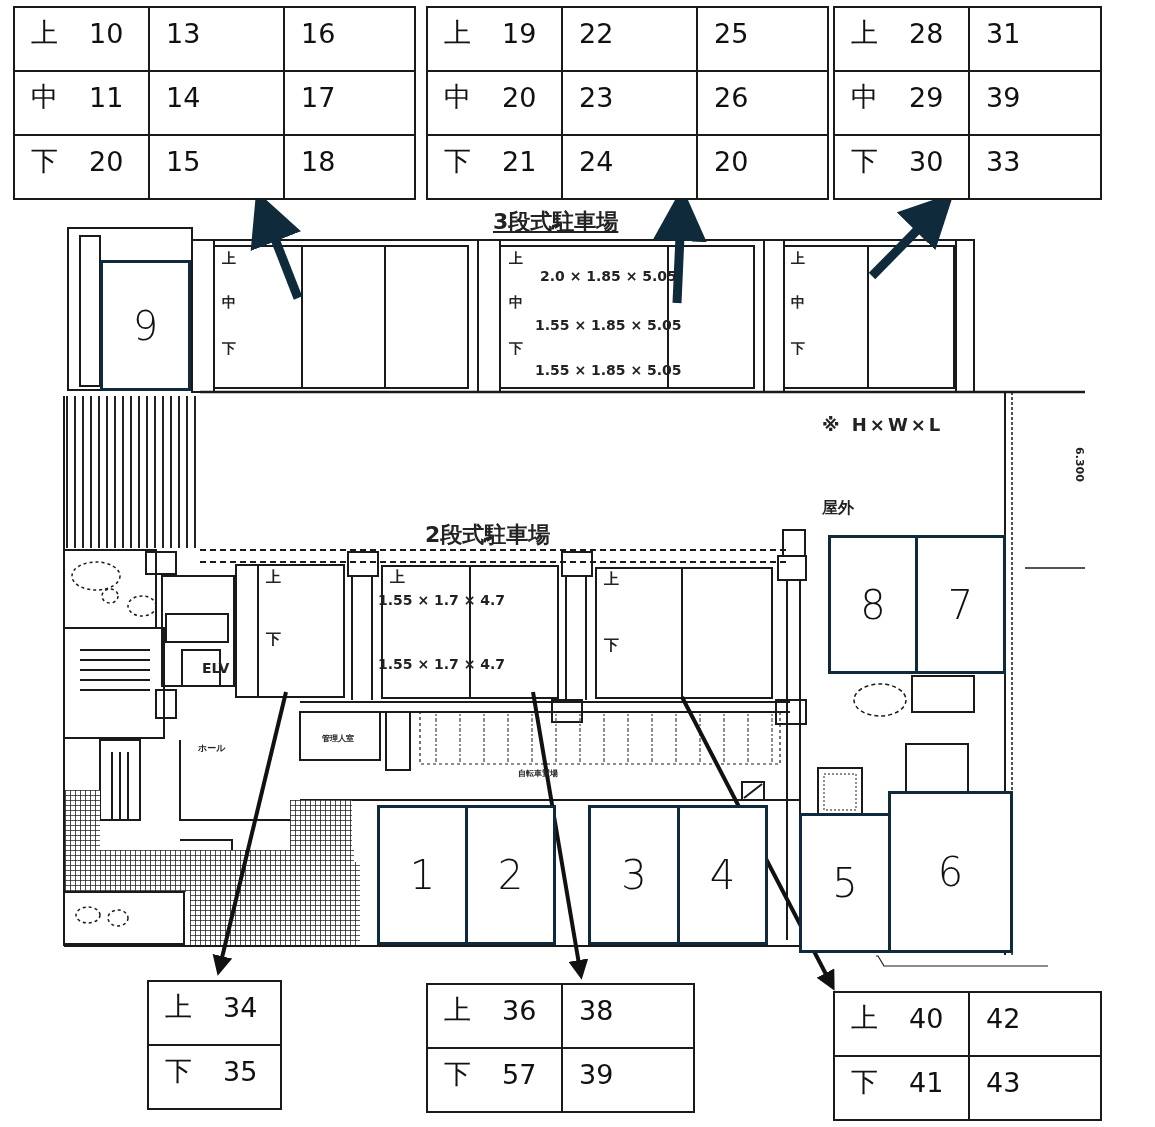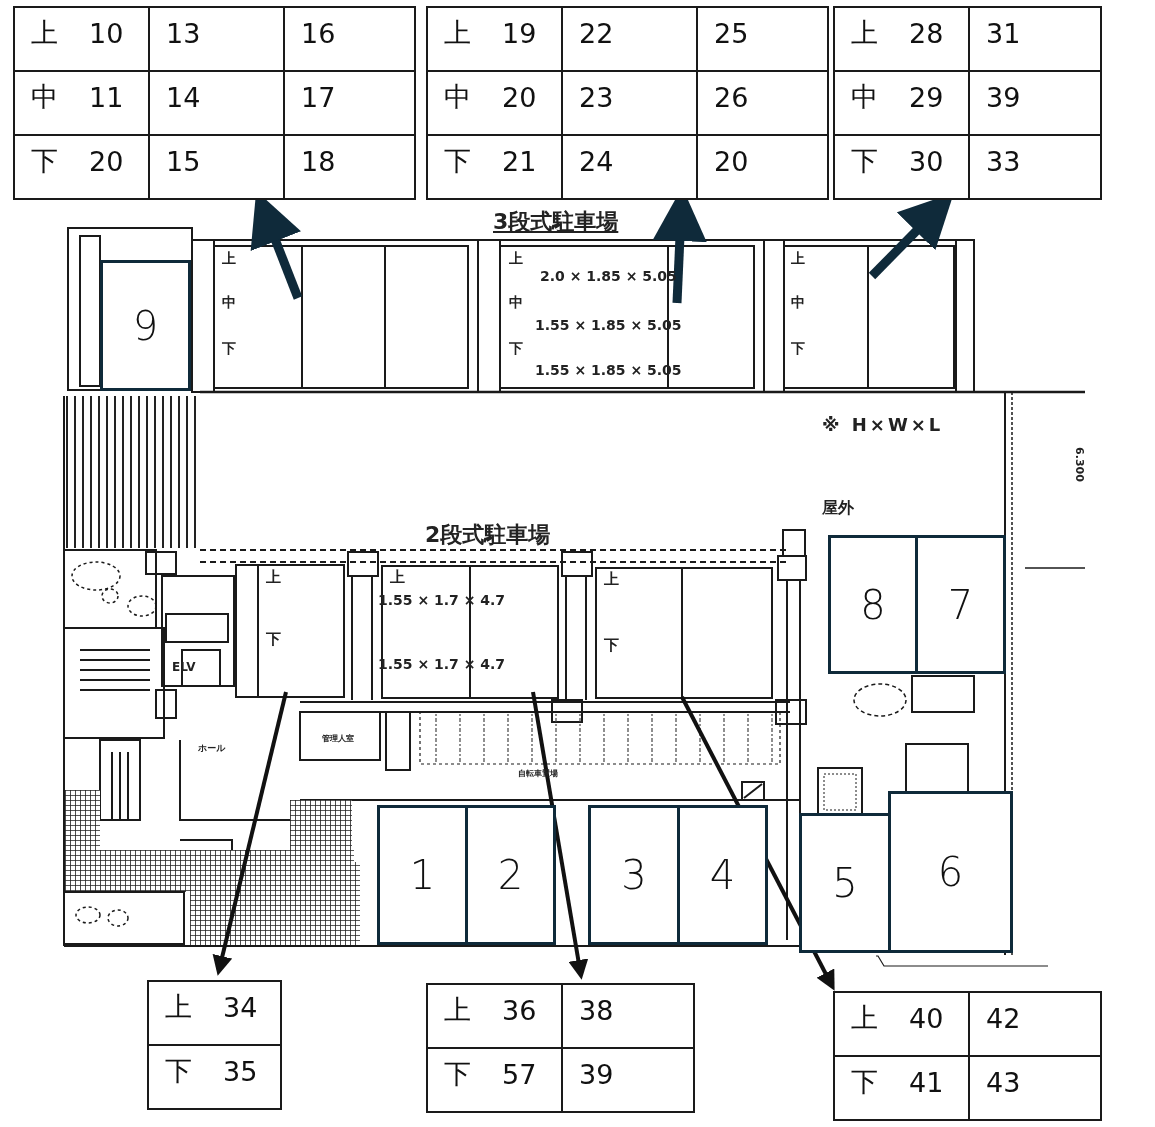--- a/index.html
+++ b/index.html
@@ -143,21 +143,21 @@
     <line x1="682" y1="697" x2="830" y2="982" marker-end="url(#arrowHeadBlk)"></line>
   </g>
 </svg>
 
 <div class="plantext" style="left:493px;top:207px;font-size:22px;text-decoration:underline;">3段式駐車場</div>
 <div class="plantext" style="left:425px;top:520px;font-size:22px;">2段式駐車場</div>
 <div class="plantext" style="left:822px;top:414px;font-size:18px;letter-spacing:3px;">※ H×W×L</div>
 <div class="plantext" style="left:822px;top:498px;font-size:16px;">屋外</div>
 <div class="plantext" style="left:1062px;top:458px;font-size:11px;transform:rotate(90deg);">6.300</div>
 <div class="plantext" style="left:198px;top:742px;font-size:9px;font-weight:bold;">ホール</div>
-<div class="plantext" style="left:172px;top:660px;font-size:12px;">ELV</div>
+<div class="plantext" style="left:202px;top:660px;font-size:14px;">ELV</div>
 <div class="plantext" style="left:322px;top:733px;font-size:8px;">管理人室</div>
 <div class="plantext" style="left:518px;top:768px;font-size:8px;">自転車置場</div>
 
 <div class="plantext" style="left:222px;top:250px;font-size:14px;">上</div>
 <div class="plantext" style="left:222px;top:294px;font-size:14px;">中</div>
 <div class="plantext" style="left:222px;top:340px;font-size:14px;">下</div>
 <div class="plantext" style="left:509px;top:250px;font-size:14px;">上</div>
 <div class="plantext" style="left:509px;top:294px;font-size:14px;">中</div>
 <div class="plantext" style="left:509px;top:340px;font-size:14px;">下</div>
 <div class="plantext" style="left:791px;top:250px;font-size:14px;">上</div>

